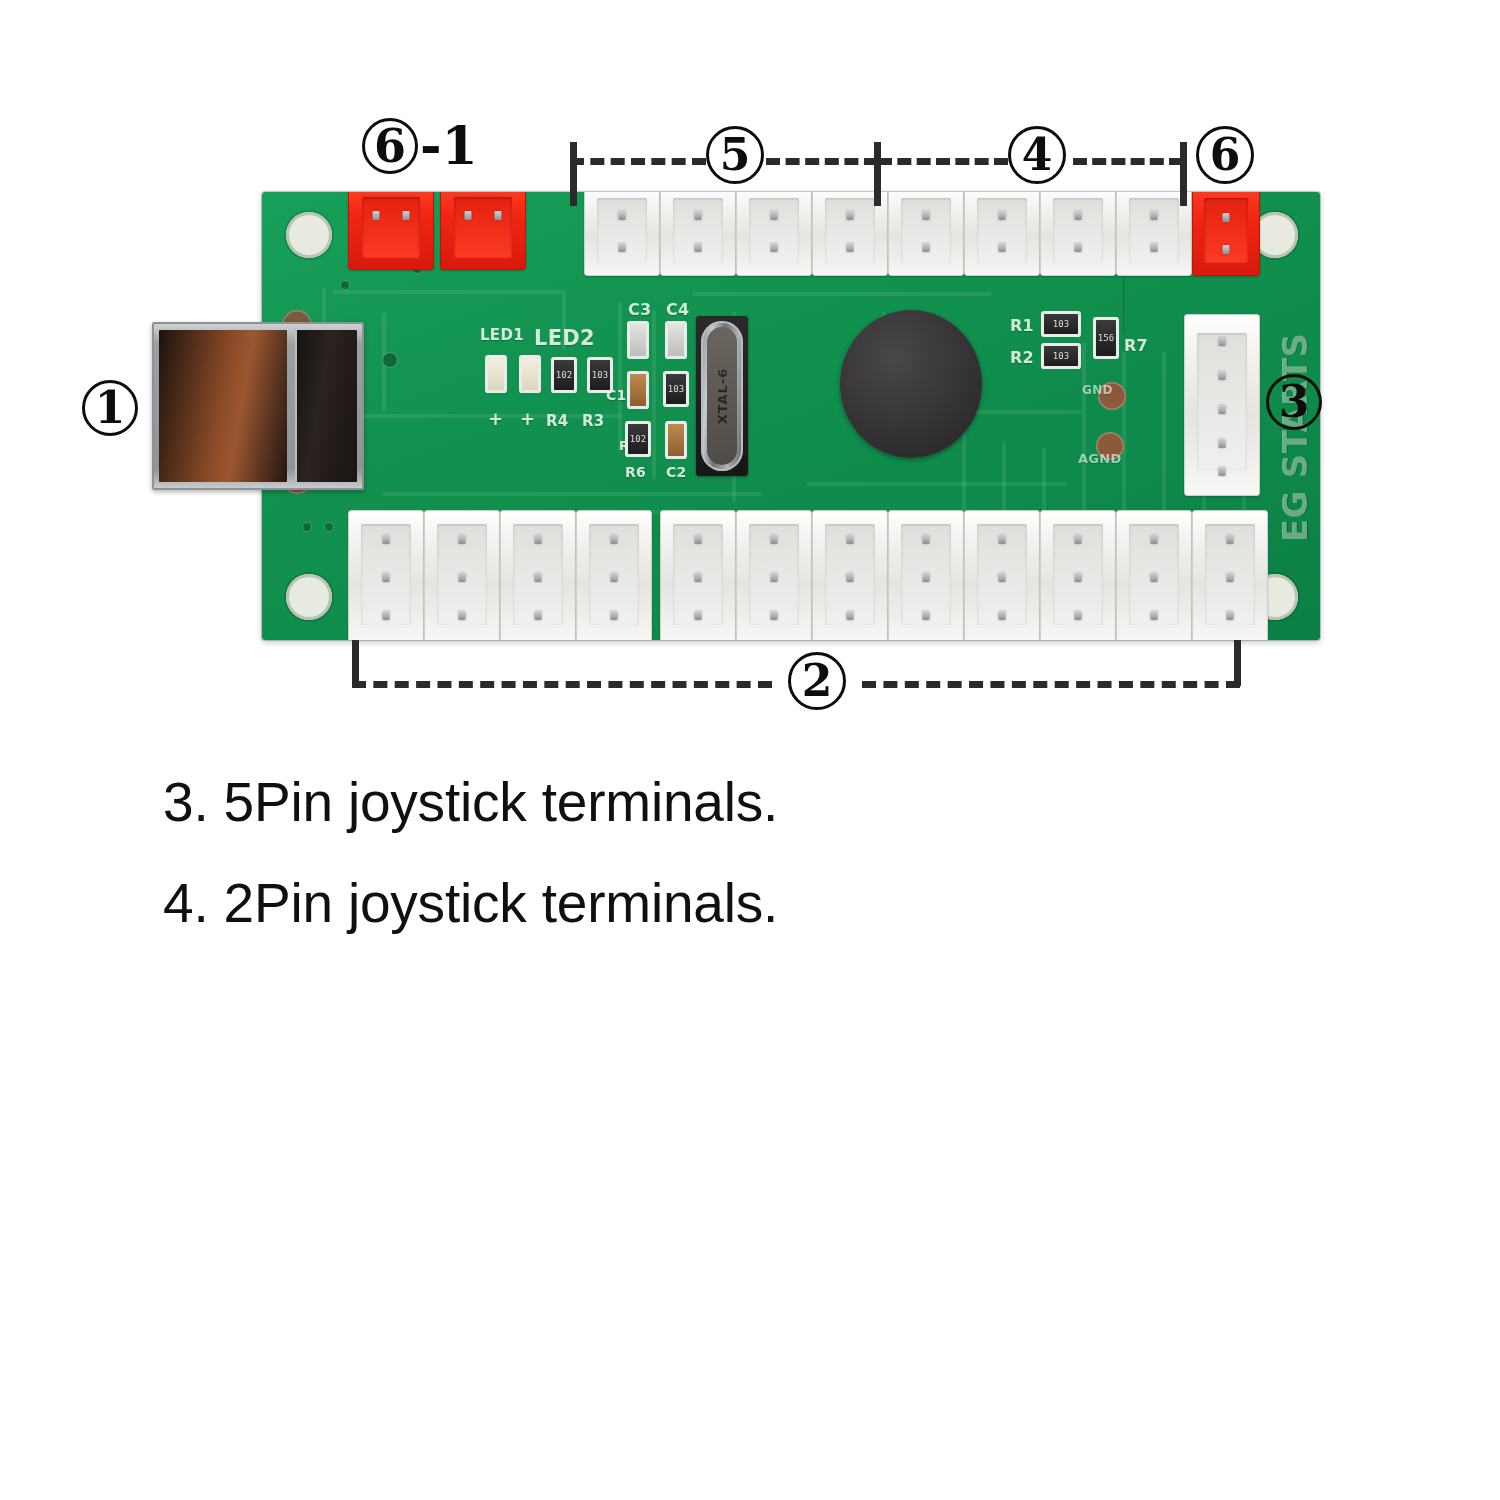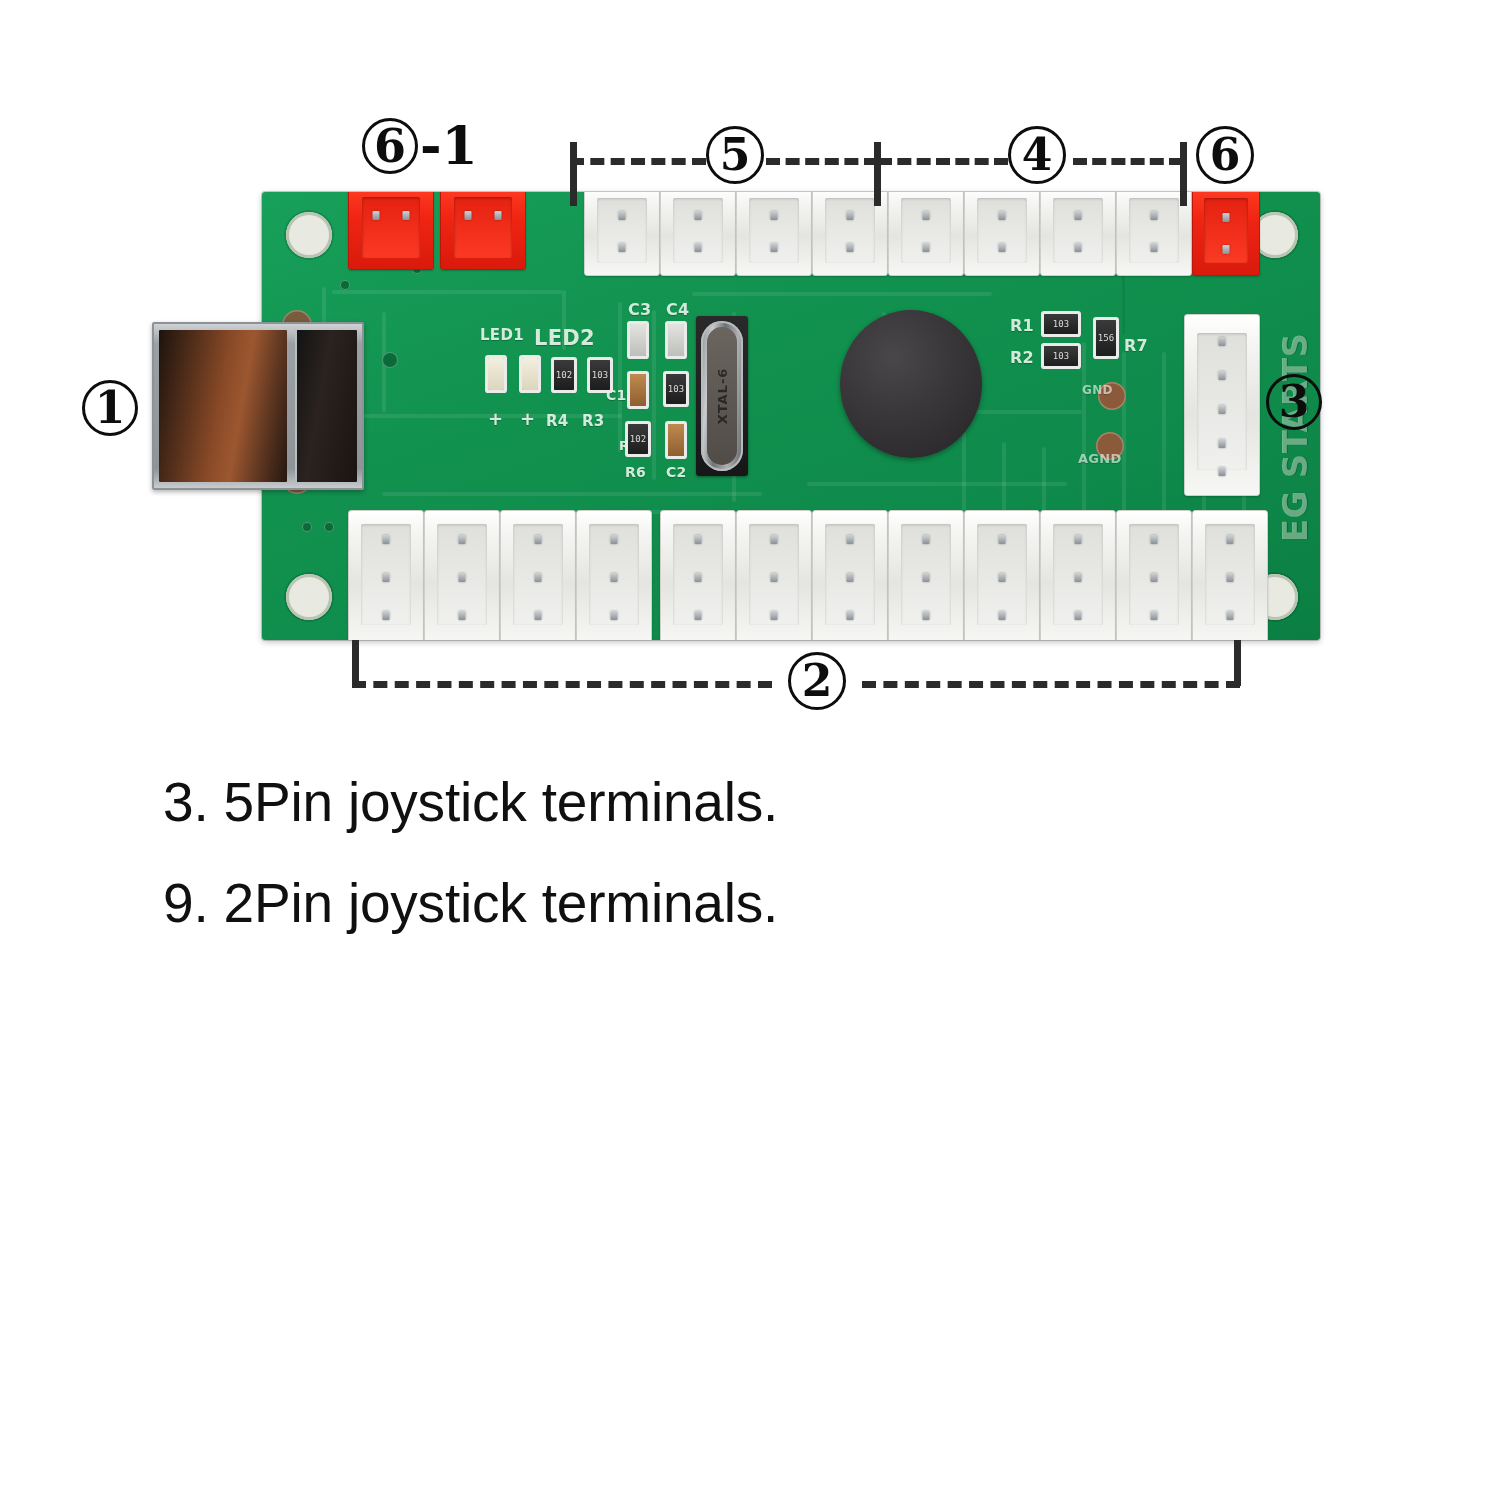--- a/index.html
+++ b/index.html
@@ -528,16 +528,16 @@
 
   </div>
 
   <div id="usb" style="left:152px; top:322px; width:212px; height:168px;">
     <div class="face"></div>
     <div class="side"></div>
   </div>
 
   <div id="desc">
     <div class="line">3. 5Pin joystick terminals.</div>
-    <div class="line">9. 2Pin joystick terminals.</div>
+    <div class="line">4. 2Pin joystick terminals.</div>
   </div>
 
 </div>
 
 </body></html>

